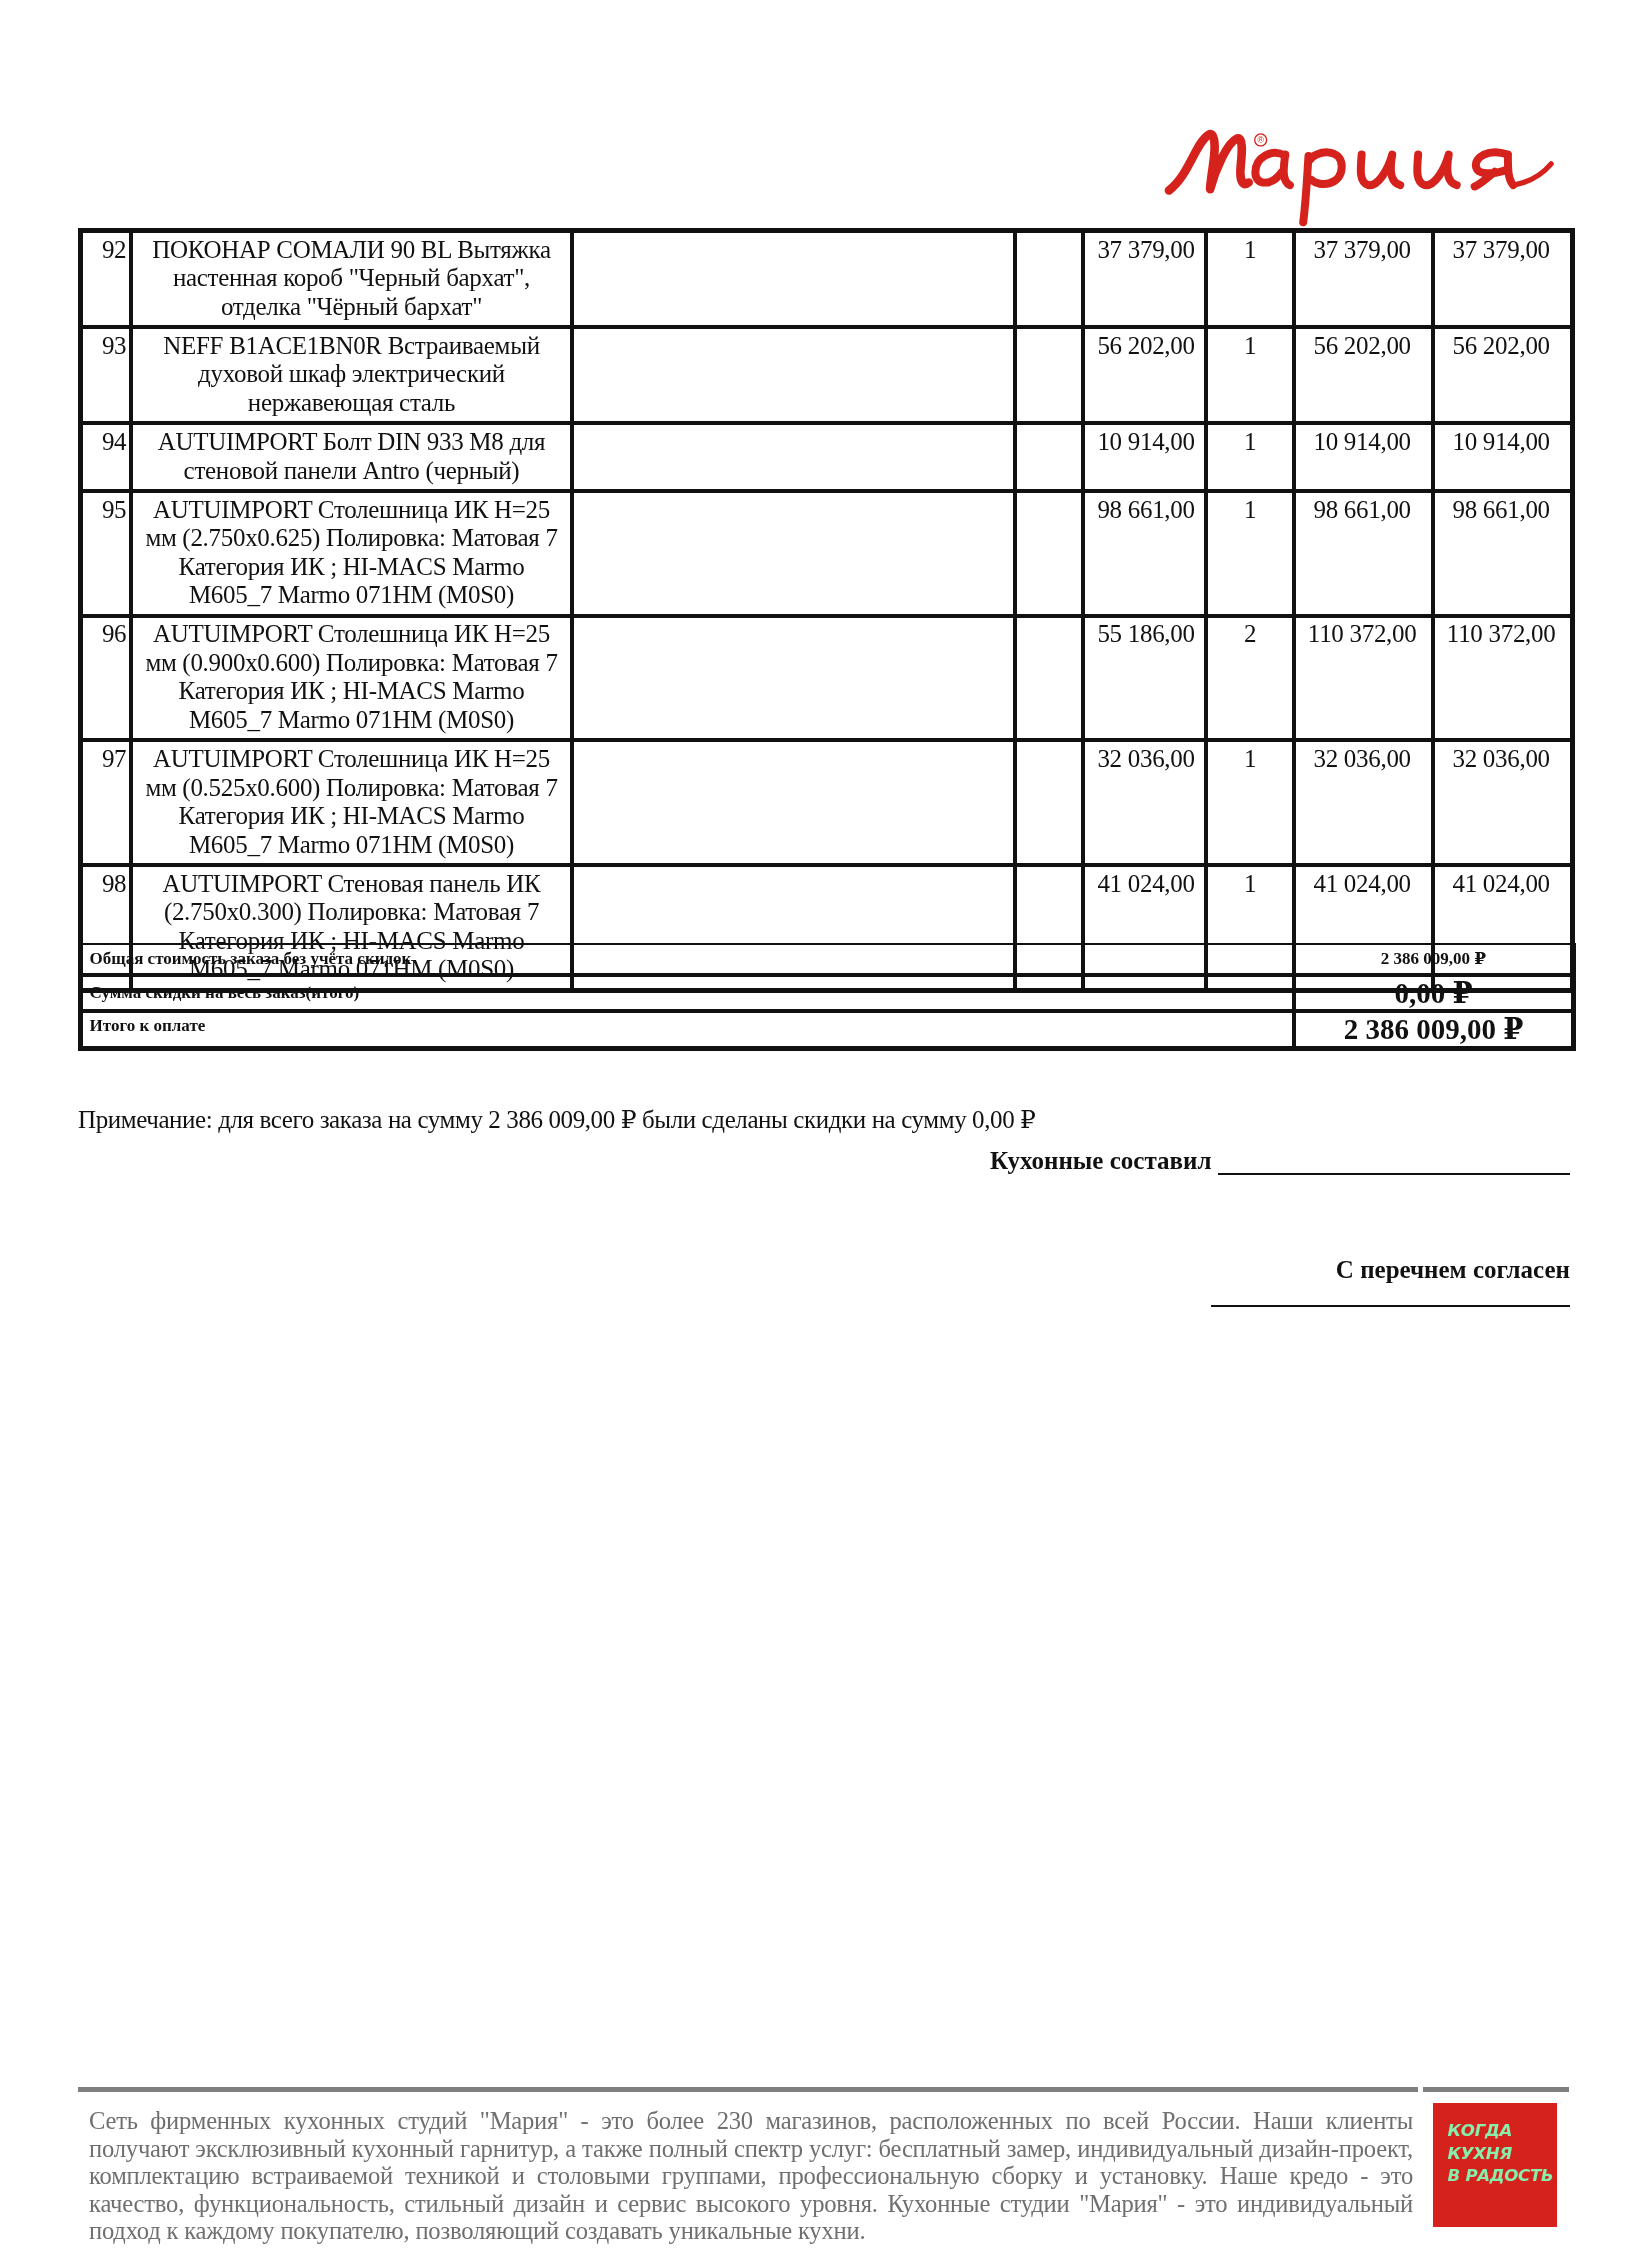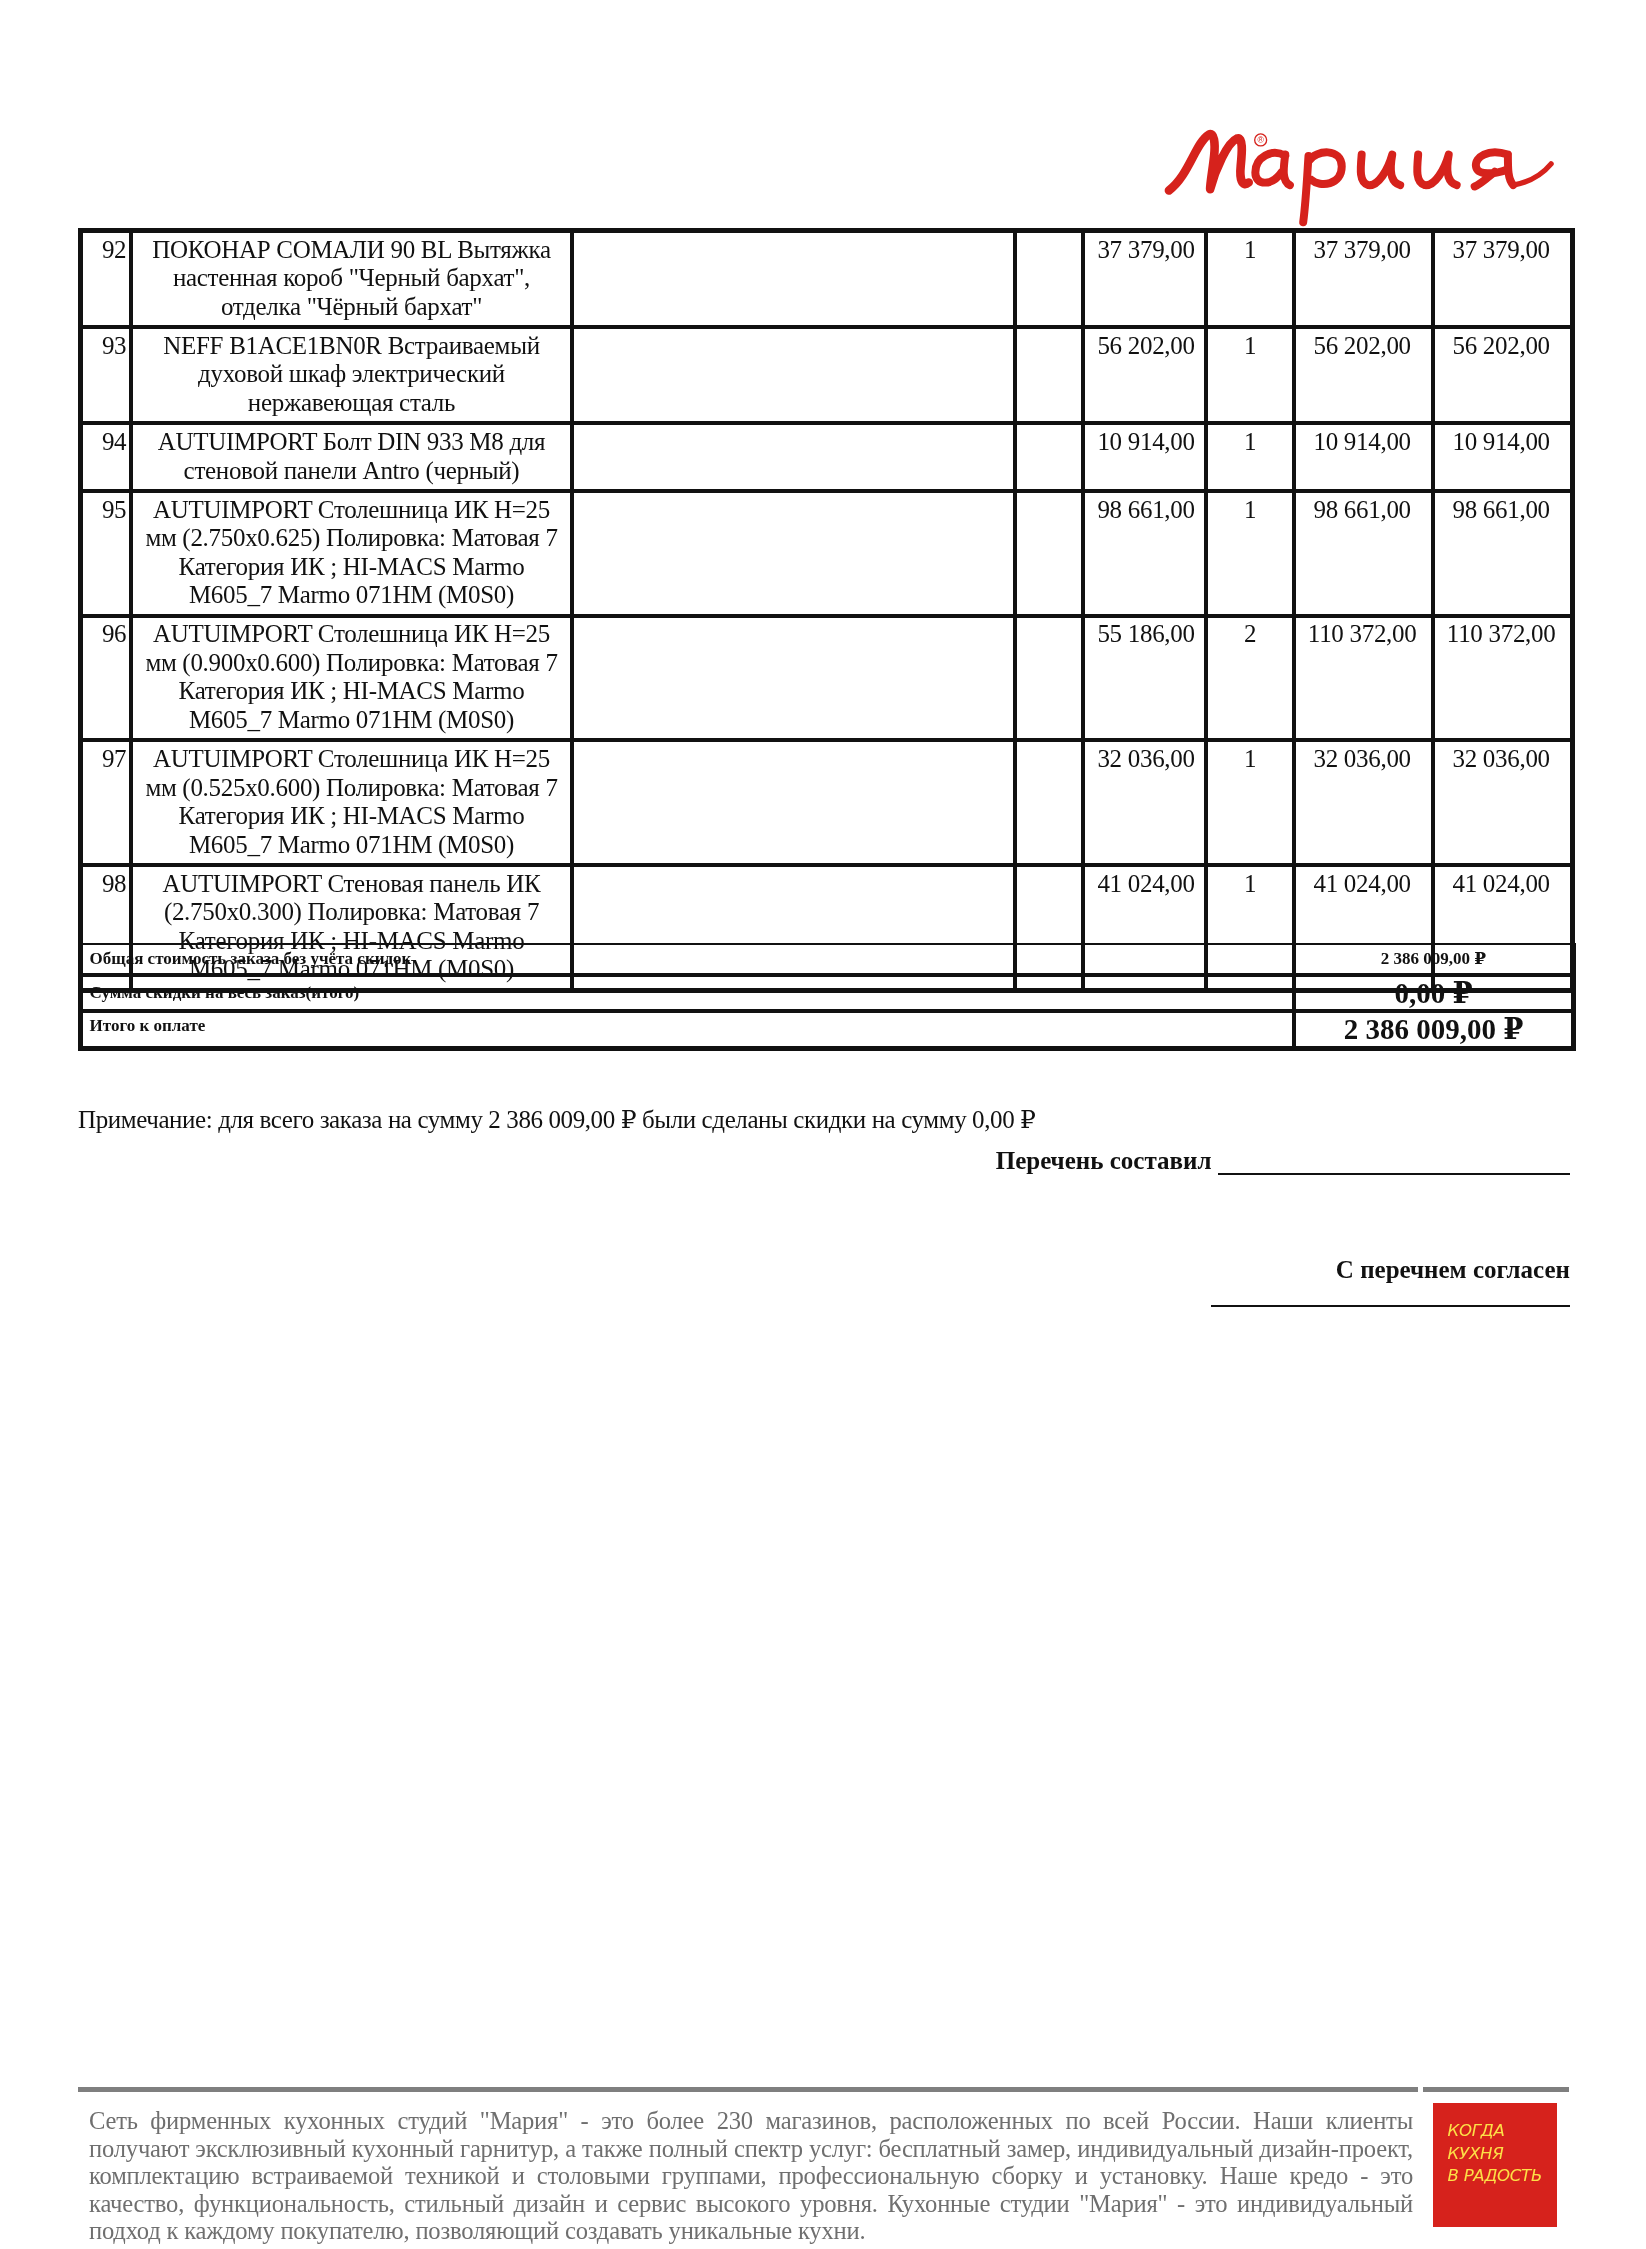--- a/index.html
+++ b/index.html
@@ -144,23 +144,23 @@
       left: 1433px;
       top: 2103px;
       width: 124px;
       height: 124px;
       background: #d6221c;
       box-sizing: border-box;
       padding: 17.3px 0 0 14.6px;
     }
     .slogan-box div {
       font-family: "DejaVu Sans", "Liberation Sans", sans-serif;
-      font-weight: normal;
+      font-weight: bold;
       font-style: italic;
-      color: #fde047;
+      color: #86efac;
       font-size: 16.6px;
       line-height: 22.6px;
       letter-spacing: -0.3px;
       white-space: nowrap;
     }
   </style>
 </head>
 <body>
 
 <div class="logo">
@@ -289,21 +289,21 @@
     <tr class="r4">
       <td>Итого к оплате</td>
       <td class="val">2 386 009,00 ₽</td>
     </tr>
   </tbody>
 </table>
 
 <div class="note">Примечание: для всего заказа на сумму 2 386 009,00 ₽ были сделаны скидки на сумму 0,00 ₽</div>
 
 <div class="sig sig1">
-  <span>Перечень составил</span>
+  <span>Кухонные составил</span>
   <span class="line"></span>
 </div>
 <div class="sig sig2">
   <span>С перечнем согласен</span>
   <span class="line"></span>
 </div>
 
 <div class="footer-bar-left"></div>
 <div class="footer-bar-right"></div>
 <div class="footer-text">Сеть фирменных кухонных студий "Мария" - это более 230 магазинов, расположенных по всей России. Наши клиенты получают эксклюзивный кухонный гарнитур, а также полный спектр услуг: бесплатный замер, индивидуальный дизайн-проект, комплектацию встраиваемой техникой и столовыми группами, профессиональную сборку и установку. Наше кредо - это качество, функциональность, стильный дизайн и сервис высокого уровня. Кухонные студии "Мария" - это индивидуальный подход к каждому покупателю, позволяющий создавать уникальные кухни.</div>

